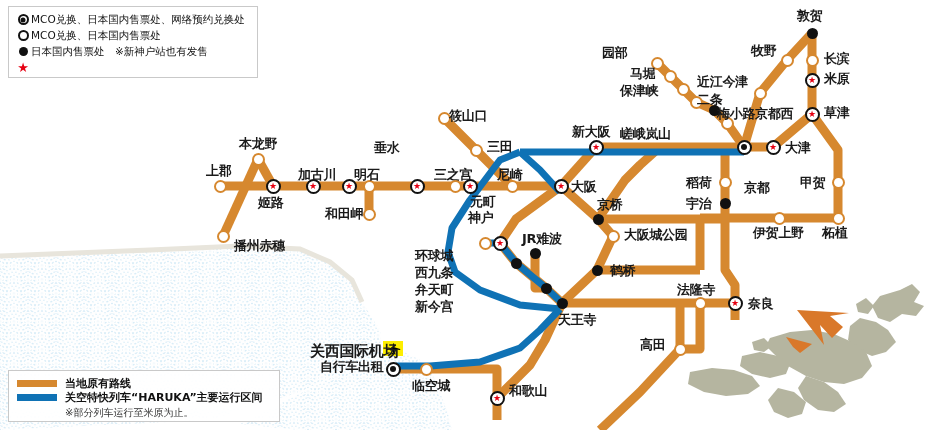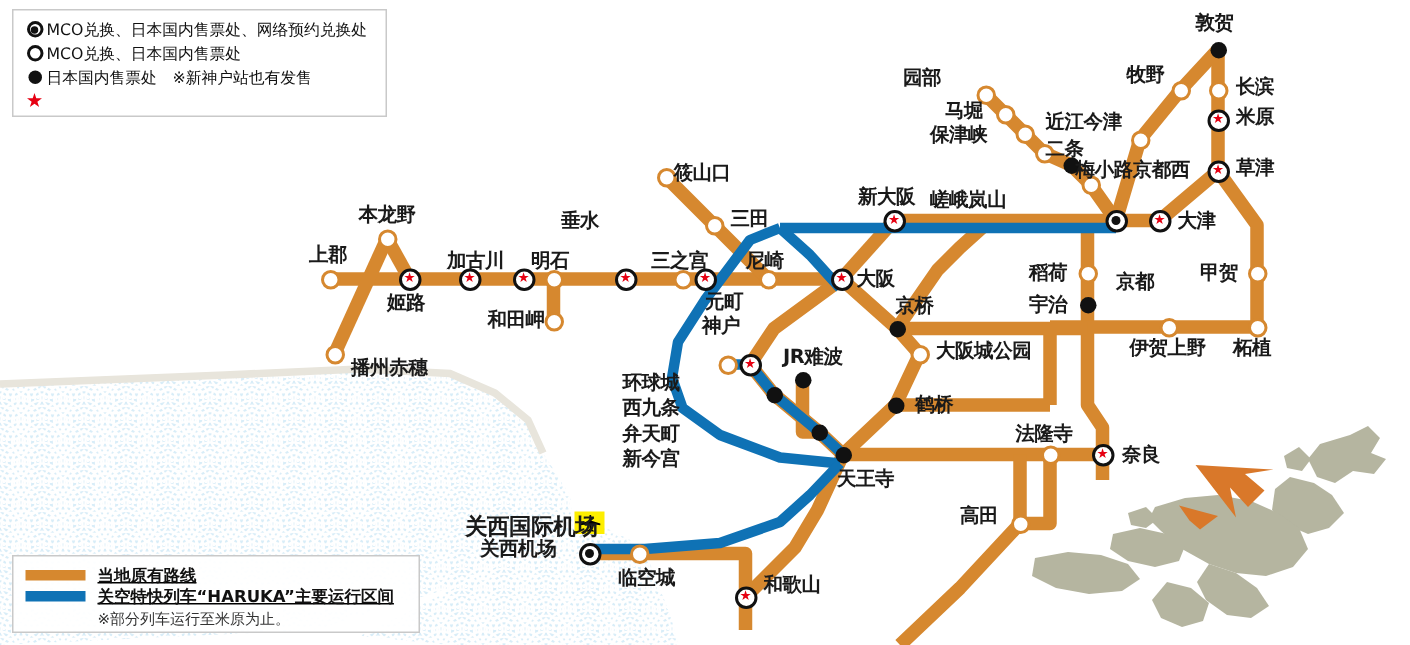--- a/index.html
+++ b/index.html
@@ -26,21 +26,21 @@
      width:5px;height:5px;border-radius:50%;background:#111;transform:translate(-50%,-50%);}
   .mk-circ{width:11px;height:11px;border-radius:50%;border:2px solid #111;
      background:#fff;box-sizing:border-box;}
   .mk-fill{width:9px;height:9px;border-radius:50%;background:#111;}
   .mk-star{color:#e60012;font-size:13px;line-height:1;}
 
   
   #legend-bot{position:absolute;left:8px;top:370px;width:272px;height:52px;
      background:rgba(255,255,255,0.93);border:1px solid #c9c9c9;box-sizing:border-box;
      padding:5px 8px;}
-  .brow{display:flex;align-items:center;height:14px;text-decoration:underline;}
+  .brow{display:flex;align-items:center;height:14px;}
   .swatch{width:40px;height:7px;flex:0 0 40px;margin-right:8px;}
   .sw-orange{background:#d6882f;}
   .sw-blue{background:#0f72b5;}
   .btxt{font-size:11px;font-weight:700;color:#111;white-space:nowrap;}
   .bnote{font-size:10px;font-weight:400;color:#333;margin-left:48px;margin-top:2px;white-space:nowrap;}
 
   
   #airport-chip{position:absolute;left:383px;top:341px;width:20px;height:15px;
      background:#fdee00;display:flex;align-items:center;justify-content:center;}
   #airport-chip svg{display:block;}
@@ -307,21 +307,21 @@
       <div class="lbl" style="left: 640px; top: 338px;">高田</div>
       <div style="position: absolute; left: 489.5px; top: 390.5px; width: 15px; height: 15px; border-radius: 50%; background: rgb(255, 255, 255); border: 2.5px solid rgb(17, 17, 17); box-sizing: border-box; display: flex; align-items: center; justify-content: center;">
         <div style="color: rgb(230, 0, 18); font-size: 9px; line-height: 1;">★</div>
       </div>
       <div class="lbl" style="left: 509px; top: 384px;">和歌山</div>
       <div style="position: absolute; left: 419.5px; top: 362.5px; width: 13px; height: 13px; border-radius: 50%; background: rgb(255, 255, 255); border: 2.5px solid rgb(214, 136, 47); box-sizing: border-box;"></div>
       <div class="lbl" style="left: 412px; top: 379px;">临空城</div>
       <div style="position: absolute; left: 385.5px; top: 361.5px; width: 15px; height: 15px; border-radius: 50%; background: rgb(255, 255, 255); border: 2.5px solid rgb(17, 17, 17); box-sizing: border-box;">
         <div style="position: absolute; left: 50%; top: 50%; width: 6px; height: 6px; border-radius: 50%; background: rgb(17, 17, 17); transform: translate(-50%, -50%);"></div>
       </div>
-      <div class="lbl" style="left: 320px; top: 360px;">关西机场</div>
+      <div class="lbl" style="left: 320px; top: 360px;">自行车出租</div>
     </div>
 
   <div id="airport-chip">
     <svg width="16" height="12" viewBox="0 0 16 12" aria-hidden="true">
       <path fill="#000" d="M8,0.4 L9.1,0.4 L9.3,4.2 L15.2,6.0 L15.2,7.1
         L9.3,6.3 L9.0,9.6 L10.8,10.7 L10.8,11.5 L8.55,11.0 L6.3,11.5
         L6.3,10.7 L8.1,9.6 L7.8,6.3 L1.9,7.1 L1.9,6.0 L7.8,4.2 Z"></path>
     </svg>
   </div>
   <div class="lbl sm" style="left:310px;top:344px;">关西国际机场</div>

